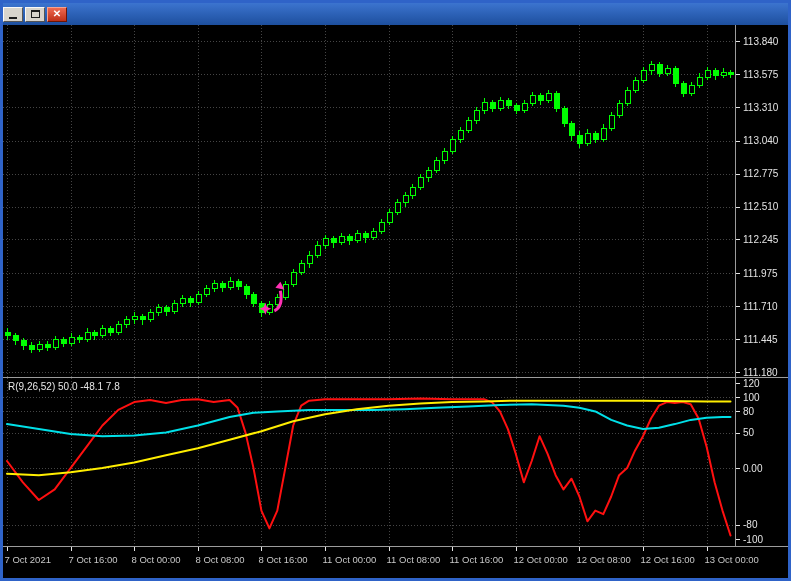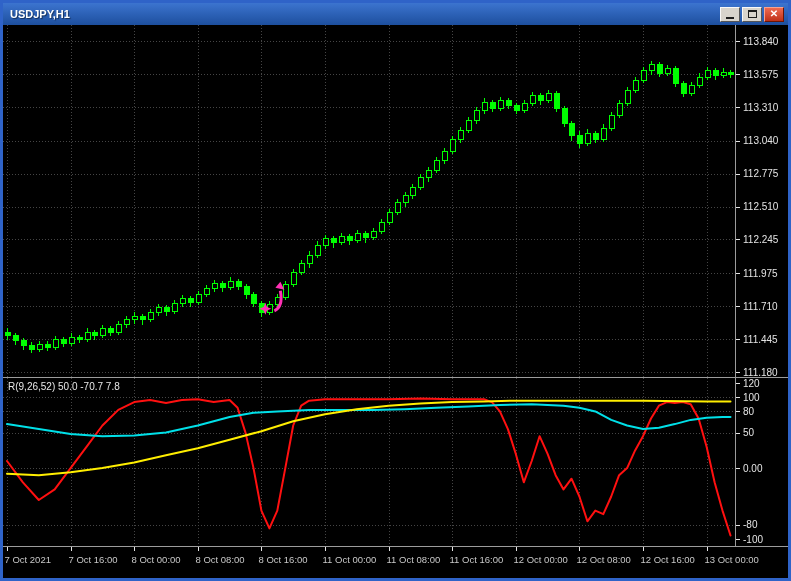--- a/index.html
+++ b/index.html
@@ -25,21 +25,20 @@
   .indicator-label{position:absolute;left:5px;top:356px;color:#e6e6e6;font-size:10px;white-space:nowrap;}
   .tri{display:inline-block;width:0;height:0;border-left:4px solid transparent;
     border-right:4px solid transparent;border-top:5px solid #d8d8d8;margin-right:4px;}
 </style>
 </head>
 <body>
 
 <div class="window">
 
   <div class="titlebar">
-    <span class="title">USDJPY,H1</span>
     <div class="winbtns">
       <button class="btn">
         <span class="glyph-min"></span>
       </button>
       <button class="btn">
         <span class="glyph-max"></span>
       </button>
       <button class="btn btn-close">
         <span class="glyph-close">✕</span>
       </button>
@@ -357,17 +356,17 @@
           <text x="573.5" y="538" fill="#c8c8c8" font-size="9.5">12 Oct 08:00</text>
           <line x1="640.5" y1="522" x2="640.5" y2="526" stroke="#e4e4e4"></line>
           <text x="637.5" y="538" fill="#c8c8c8" font-size="9.5">12 Oct 16:00</text>
           <line x1="704.5" y1="522" x2="704.5" y2="526" stroke="#e4e4e4"></line>
           <text x="701.5" y="538" fill="#c8c8c8" font-size="9.5">13 Oct 00:00</text>
         </g>
       </svg>
 
 
     <div class="indicator-label">
-      <span>R(9,26,52) 50.0 -70.7 7.8</span>
+      <span>R(9,26,52) 50.0 -48.1 7.8</span>
     </div>
   </div>
 
 </div>
 
 </body></html>

